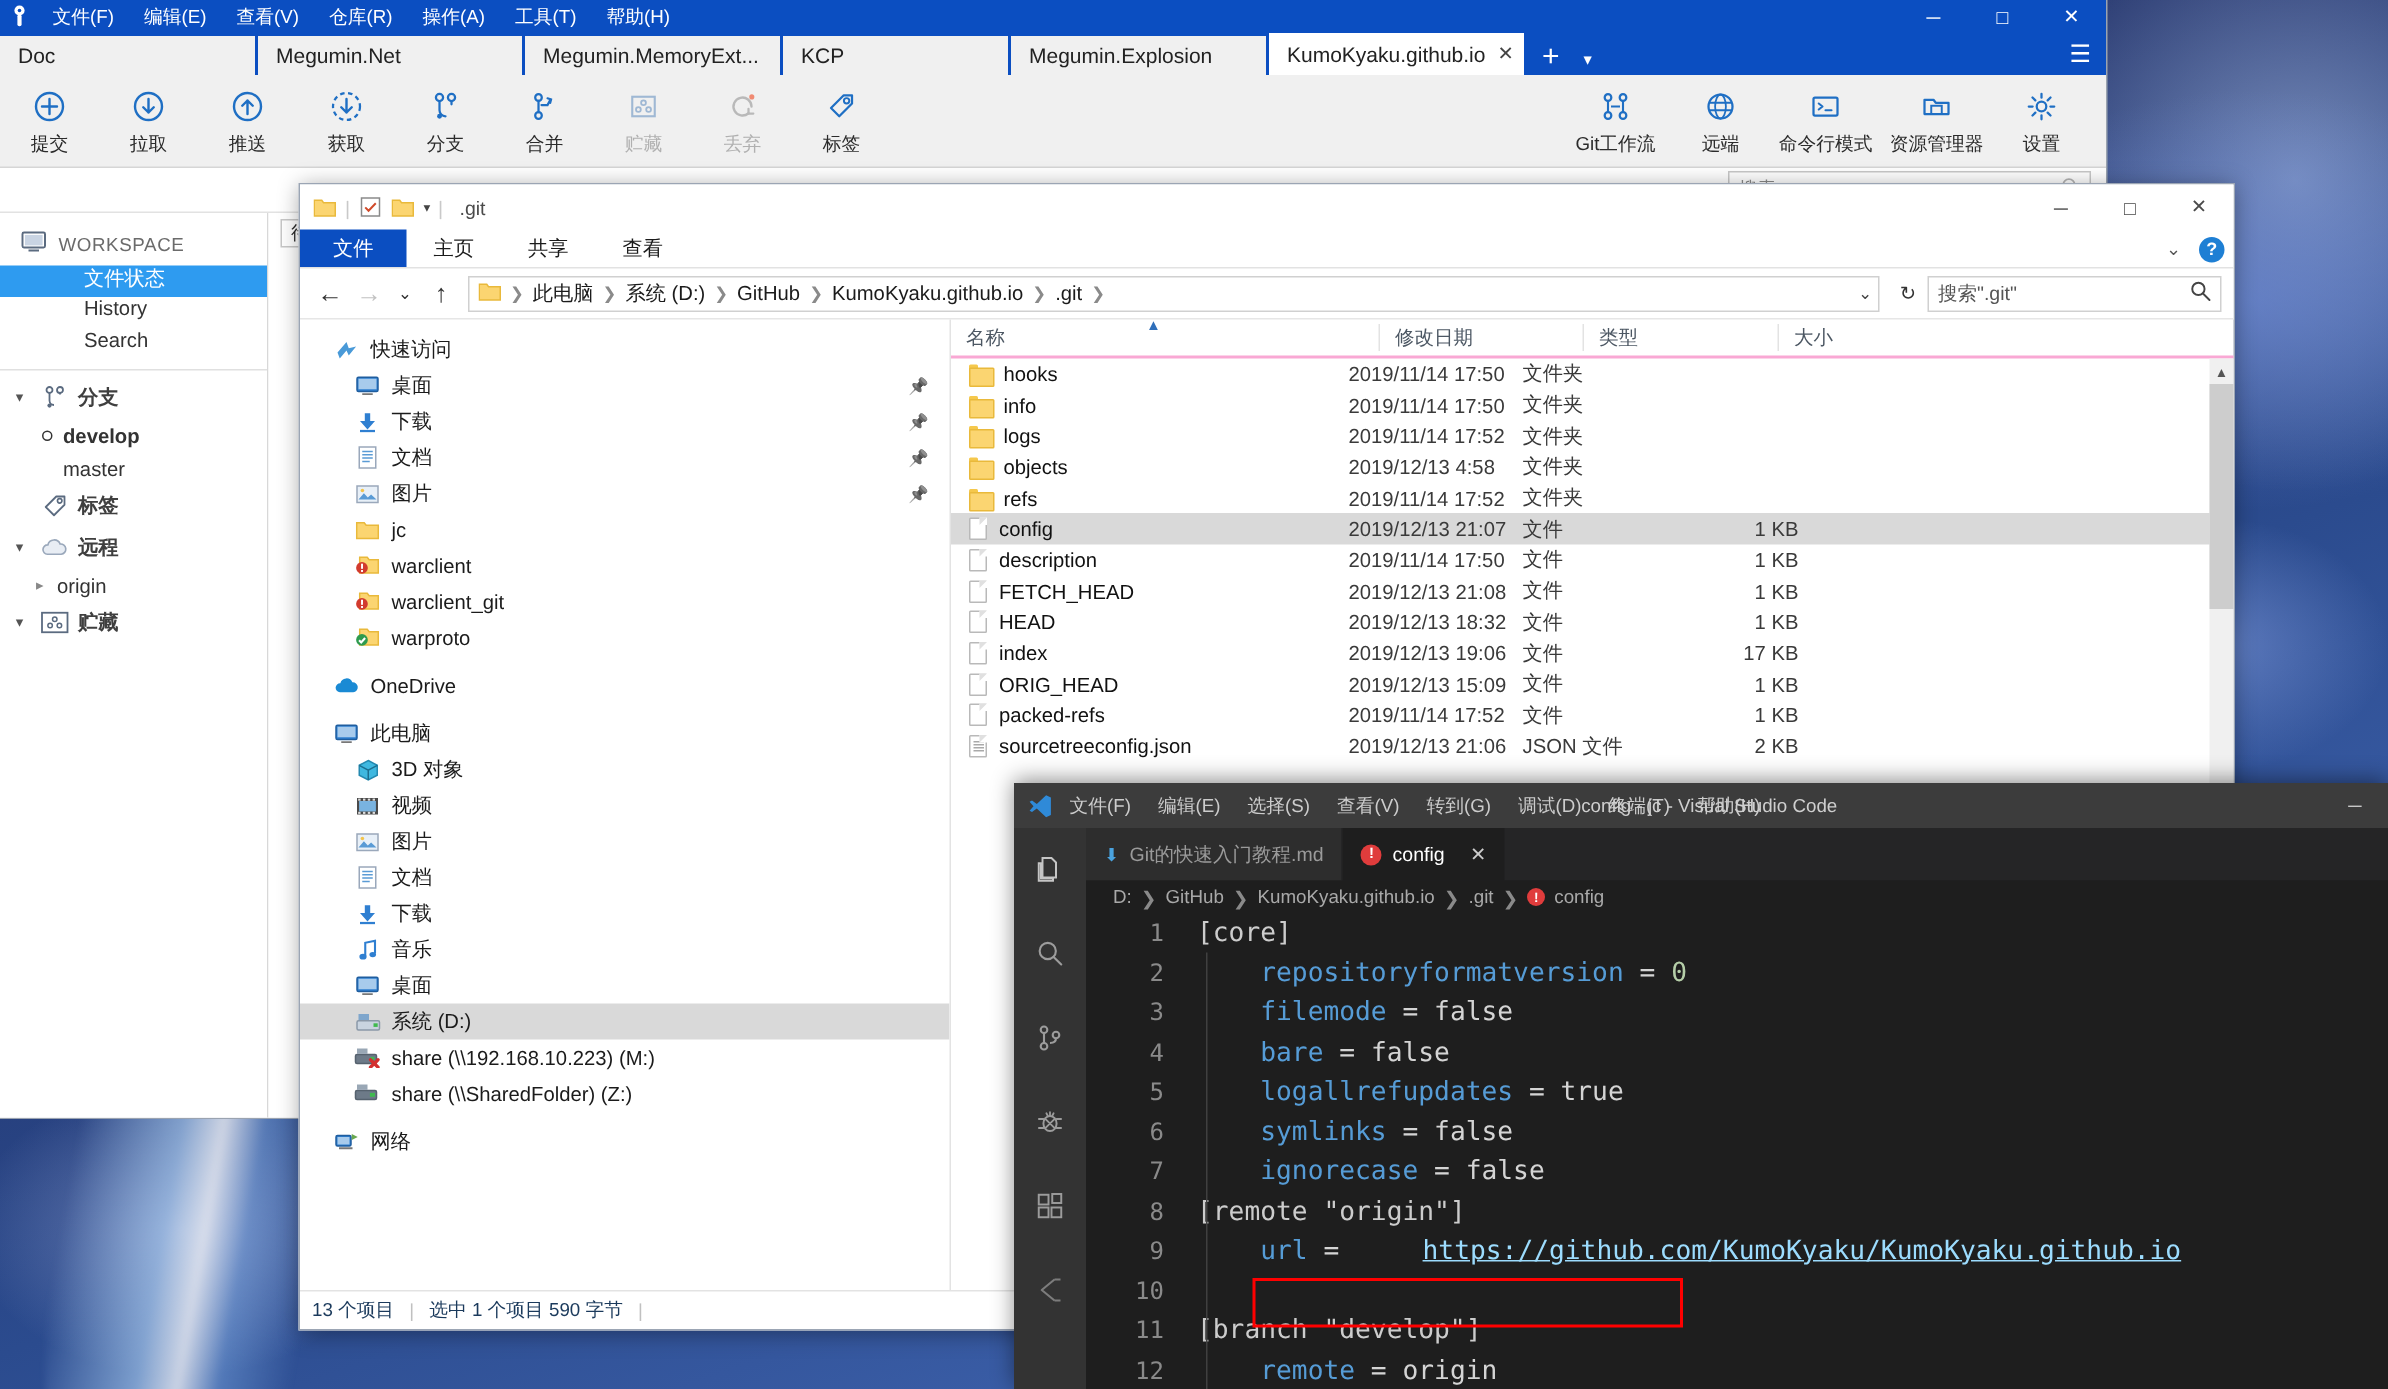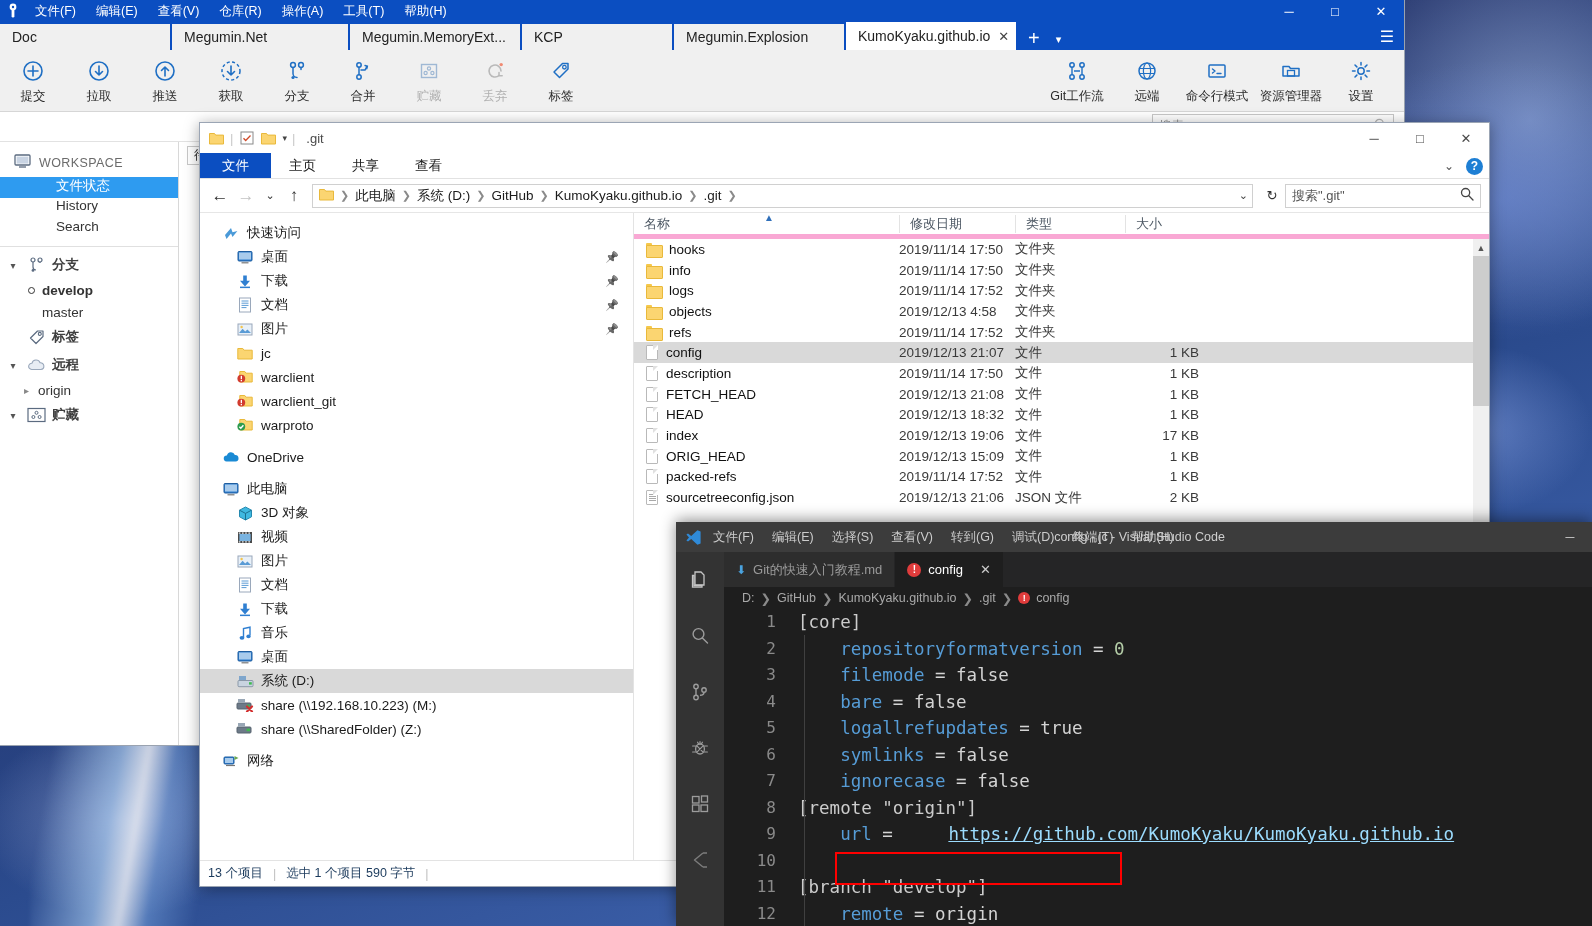--- a/index.html
+++ b/index.html
@@ -187,22 +187,22 @@
   }
   .nav-row { height: 24px; display: flex; align-items: center; gap: 7px; padding-left: 22px; }
   .nav-row.l2 { padding-left: 36px; }
   .nav-row.sel { background: #d9d9d9; }
   .nav-row .ni { width: 18px; height: 18px; display:flex; align-items:center; justify-content:center; }
   .nav-row .pin { margin-left: auto; margin-right: 14px; color: #9aa0a6; font-size: 12px; }
   .nav-gap { height: 8px; }
 
   .ex-list { flex: 1; display: flex; flex-direction: column; min-width: 0; position: relative; }
   .lst-head {
-    height: 26px; display: flex; align-items: center; border-bottom: 5px solid #f9a8d4;
-    color: #4c5763; font-size: 13px; position: relative;
+    height: 26px; display: flex; align-items: center; border-bottom: 2px solid #f9a8d4;
+    color: #4c5763; font-size: 13px; position: relative; gap: 20px;
   }
   .lst-head .col { padding-left: 10px; border-left: 1px solid #e3e3e3; height: 18px; display:flex; align-items:center;}
   .lst-head .col:first-child { border-left: none; }
   .c-name { width: 265px; }
   .c-date { width: 116px; }
   .c-type { width: 110px; }
   .c-size { width: 80px; }
   .sortmark { position:absolute; left: 130px; top: -1px; color:#2f6fba; font-size: 10px; }
 
   .lst-row { height: 20.7px; display: flex; align-items: center; font-size: 13.5px; color: #111; }

